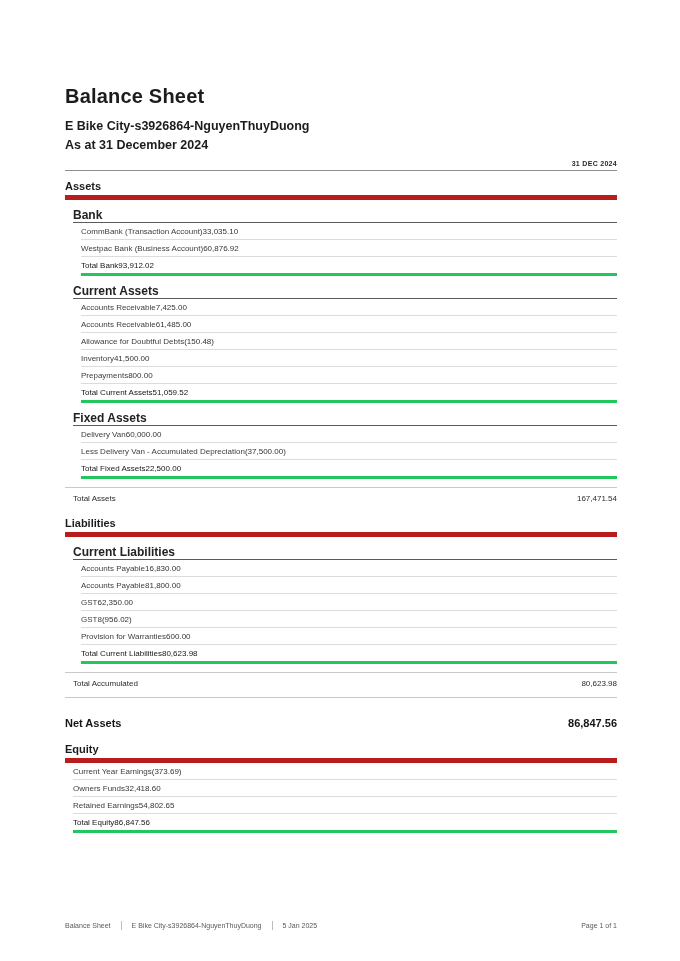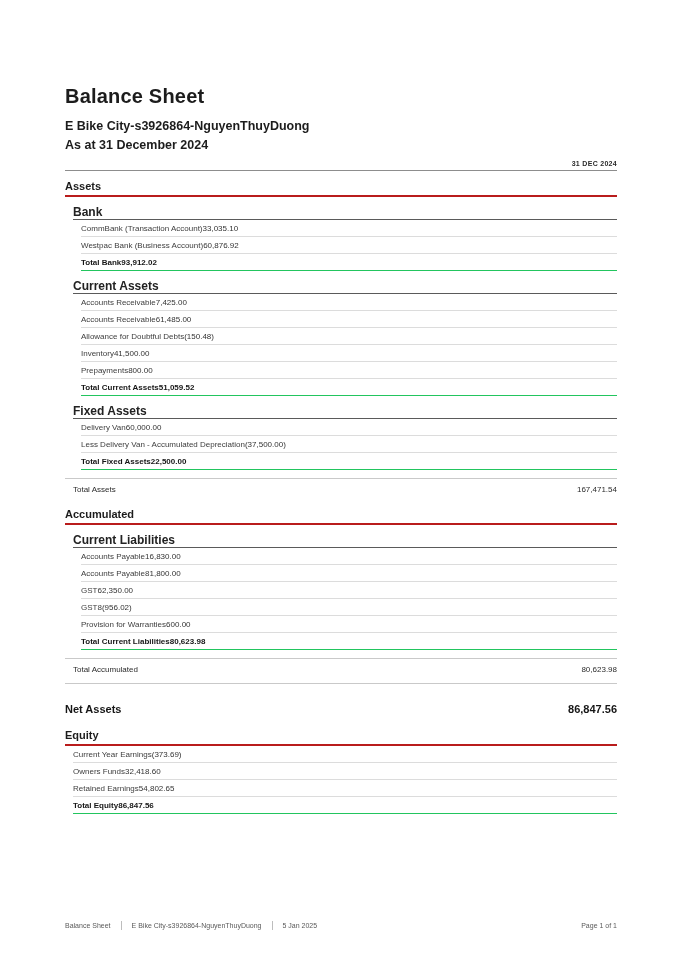--- a/index.html
+++ b/index.html
@@ -21,39 +21,39 @@
   .col-header {
     display: flex; justify-content: flex-end;
     margin-top: 7px; padding-bottom: 3px;
     border-bottom: 1px solid #8d8d8d;
     font-size: 7px; font-weight: 700; letter-spacing: .3px; color: #2a2a2a;
   }
 
   .section { margin-top: 9px; }
   .section-heading {
     font-size: 11px; font-weight: 700; line-height: 13px;
-    padding-bottom: 2px; border-bottom: 2px solid #b91c1c;
+    padding-bottom: 2px; border-bottom: 5px solid #b91c1c;
   }
 
   .group { margin-left: 8px; margin-top: 10px; }
   .group-heading {
     font-size: 12px; font-weight: 700; line-height: 10px;
     padding-bottom: 2px; border-bottom: 1px solid #5a5a5a;
     color: #222;
   }
   .rows { margin-left: 8px; }
 
   .row {
     display: flex; justify-content: flex-start; align-items: baseline;
     font-size: 8px; line-height: 9px; color: #3d3d3d;
     padding: 4px 0 3px;
     border-bottom: 1px solid #dcdcdc;
   }
   .row .row-amount { color: #333; }
-  .row.total { font-weight: 700; color: #161616; border-bottom: 1px solid #22c55e; }
+  .row.total { font-weight: 400; color: #161616; border-bottom: 3px solid #22c55e; }
   .row.total .row-amount { color: #161616; }
 
   .grand-total {
     display: flex; justify-content: space-between; align-items: baseline;
     margin-top: 8px; border-top: 1px solid #c9c9c9;
     padding: 6px 0 0 8px;
     font-size: 8px; line-height: 9px; color: #2b2b2b;
   }
 
   .net-assets {
@@ -159,21 +159,21 @@
       </div>
     </div>
 
     <div class="grand-total">
       <span class="row-label">Total Assets</span>
       <span class="row-amount">167,471.54</span>
     </div>
   </section>
 
   <section class="section" style="margin-top:14px;">
-    <div class="section-heading">Accumulated</div>
+    <div class="section-heading">Liabilities</div>
 
     <div class="group">
       <div class="group-heading">Current Liabilities</div>
       <div class="rows">
         <div class="row">
           <span class="row-label">Accounts Payable</span>
           <span class="row-amount">16,830.00</span>
         </div>
         <div class="row">
           <span class="row-label">Accounts Payable8</span>

